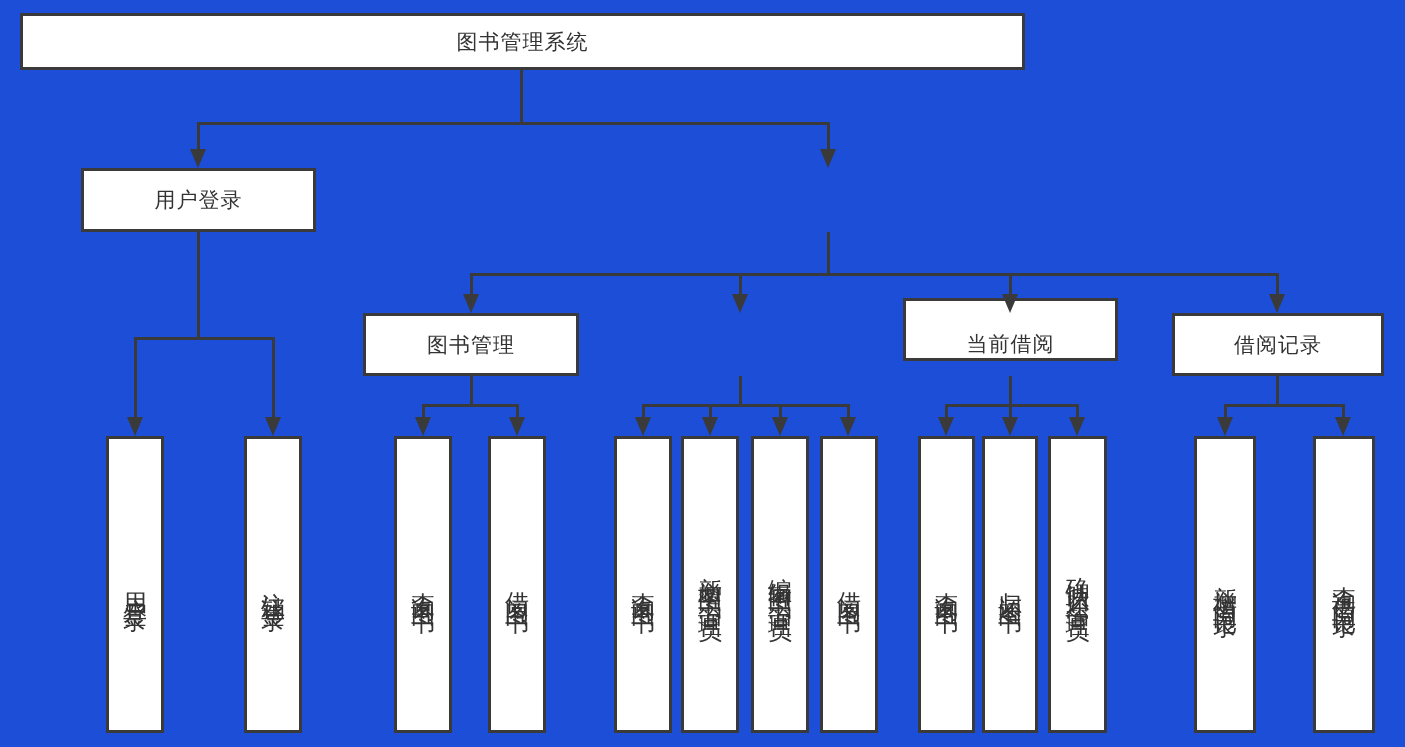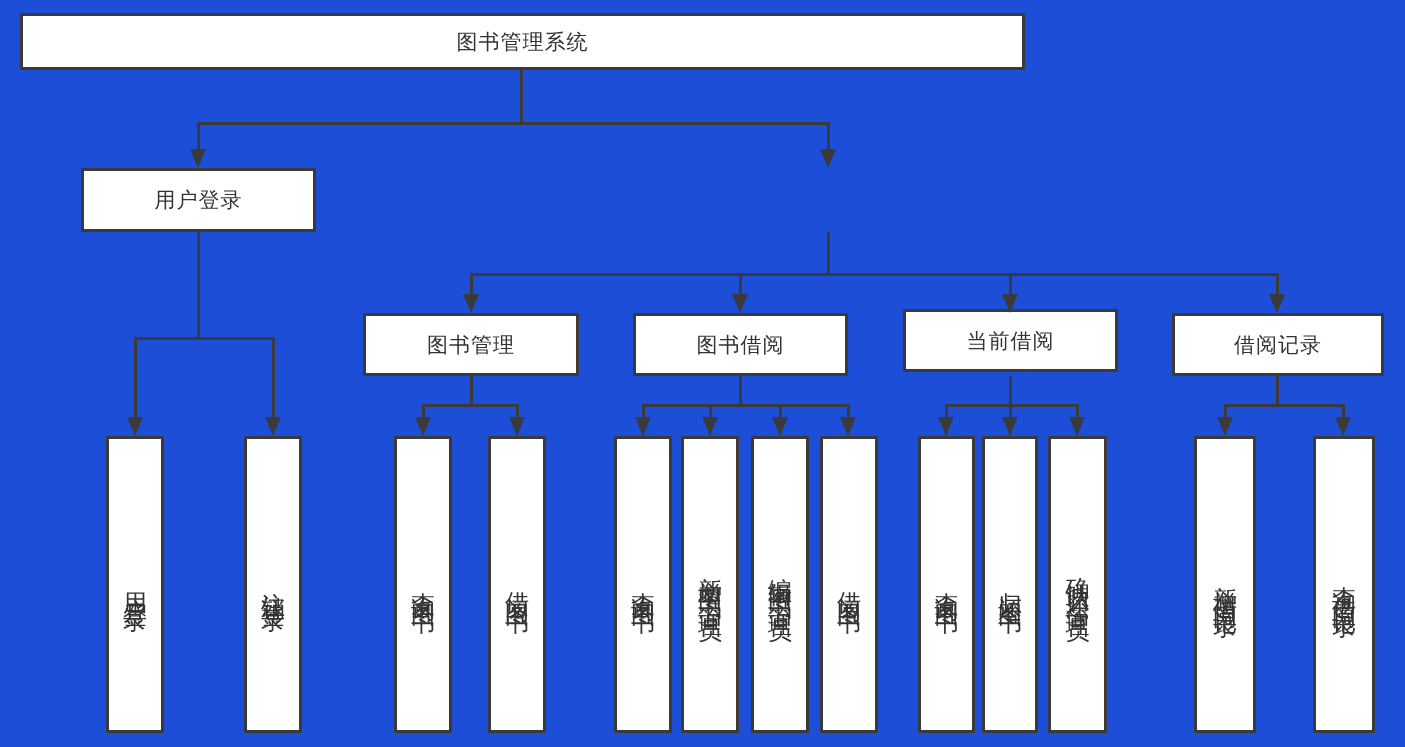--- a/index.html
+++ b/index.html
@@ -52,24 +52,21 @@
     <span>图书管理系统</span>
   </div>
 
   <div class="box hbox" style="left:81px;top:168px;width:235px;height:64px;">
     <span>用户登录</span>
   </div>
 
   <div class="box hbox" style="left:363px;top:313px;width:216px;height:63px;">
     <span>图书管理</span>
   </div>
-  <div class="box hbox" style="left:633px;top:313px;width:215px;height:63px;">
-    <span>图书借阅</span>
-  </div>
-  <div class="box hbox" style="left:903px;top:309px;width:215px;height:63px;">
+  <div class="box hbox" style="left:903px;top:298px;width:215px;height:63px;align-items:flex-end;">
     <span>当前借阅</span>
   </div>
   <div class="box hbox" style="left:1172px;top:313px;width:212px;height:63px;">
     <span>借阅记录</span>
   </div>
 
   <div class="box vbox" style="left:106px;top:436px;width:58px;height:297px;">
     <span>用户登录</span>
   </div>
   <div class="box vbox" style="left:244px;top:436px;width:58px;height:297px;">

